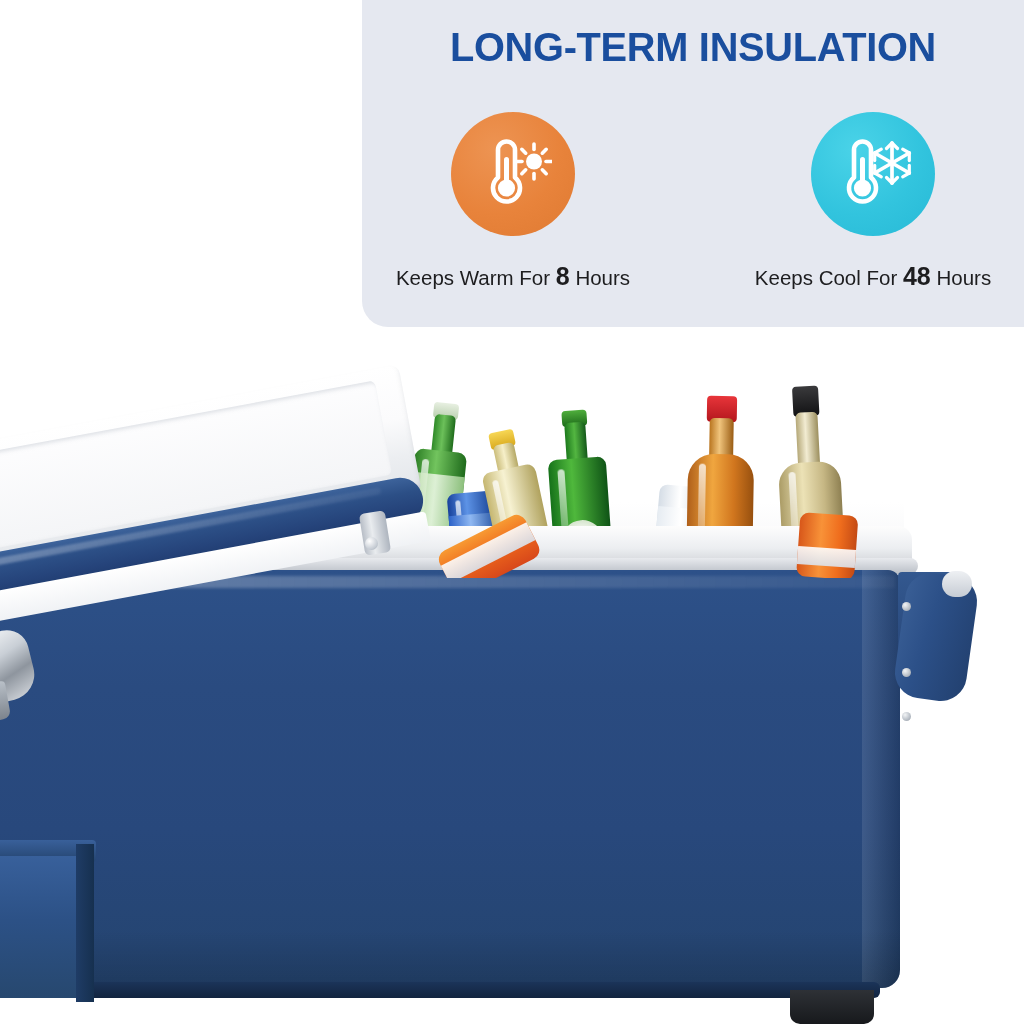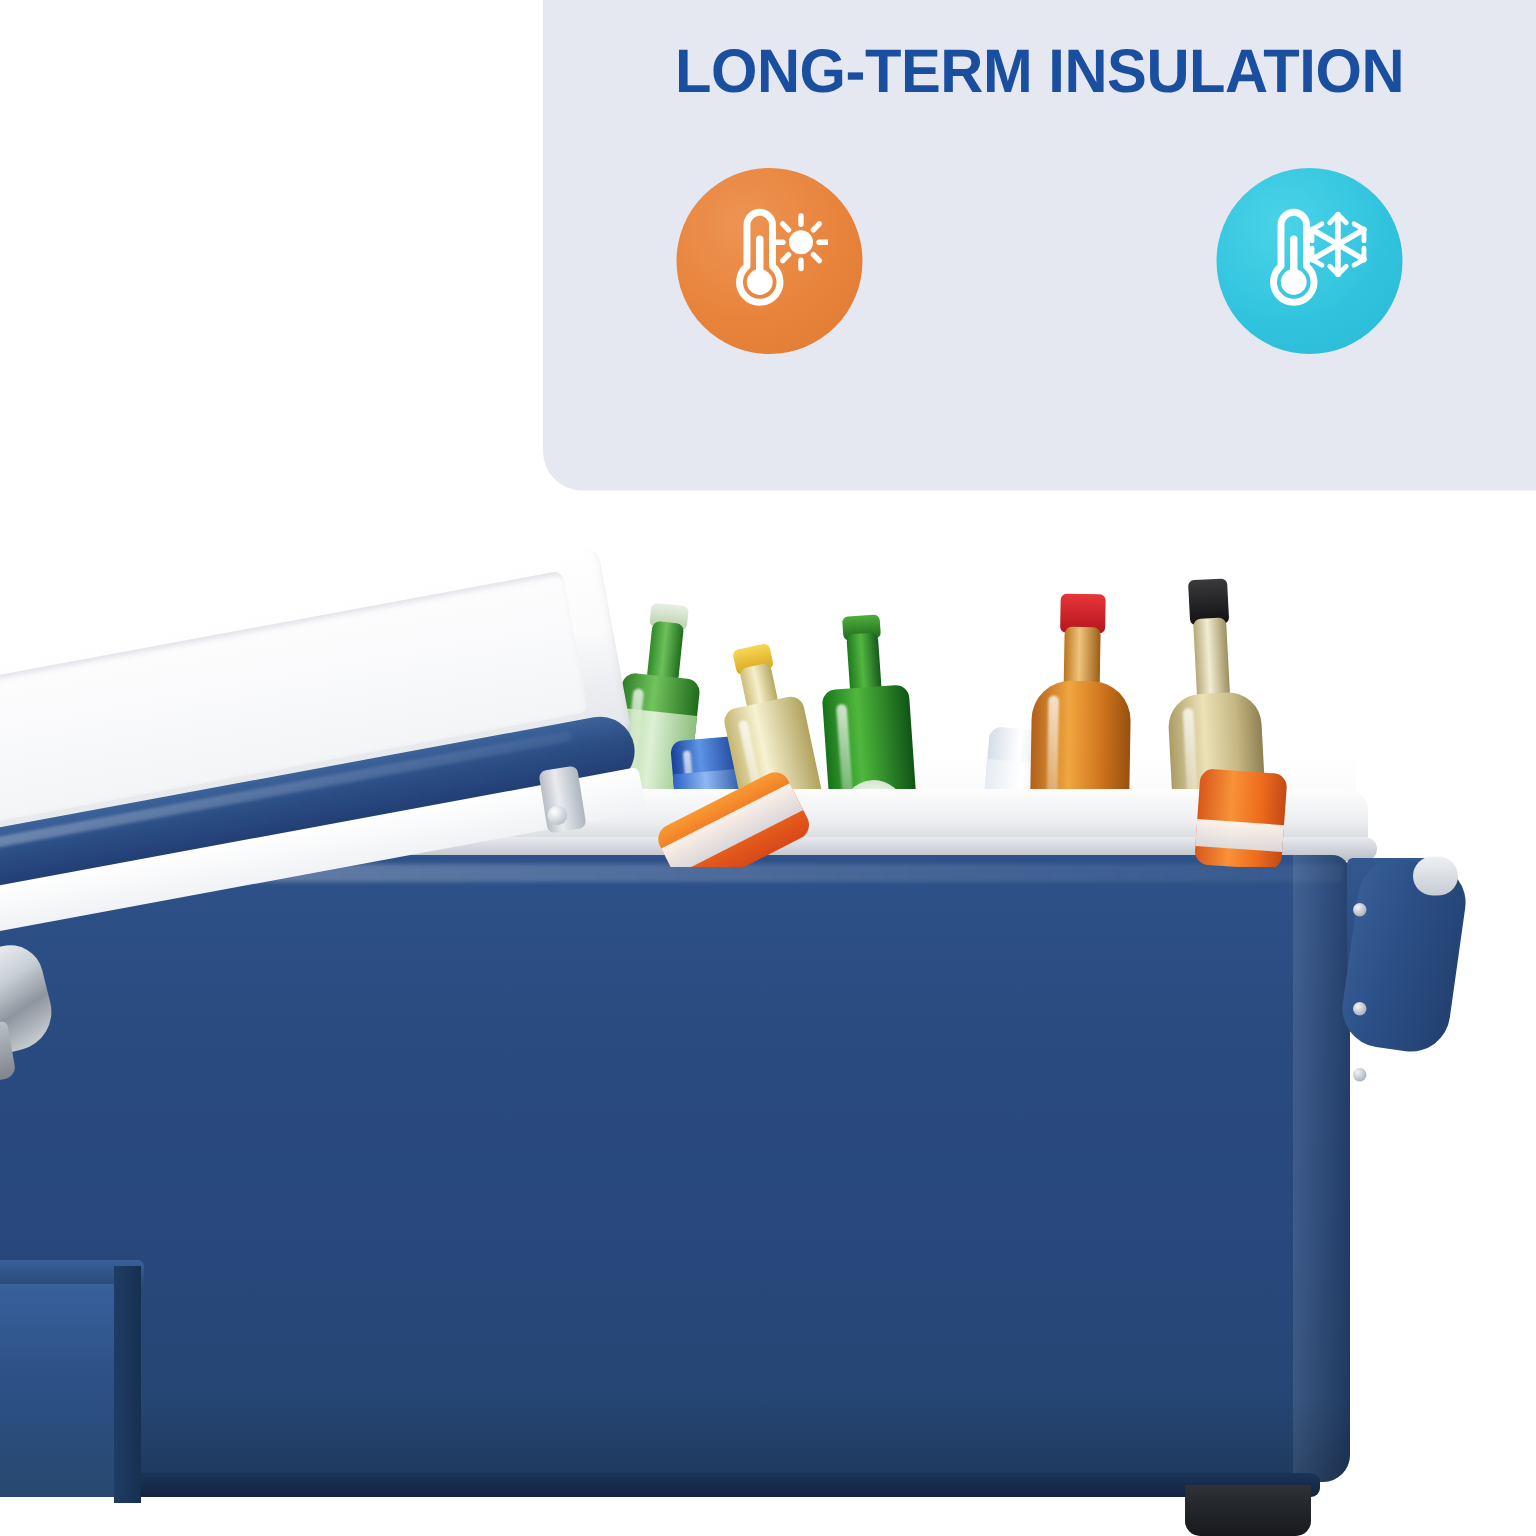--- a/index.html
+++ b/index.html
@@ -234,20 +234,25 @@
                 <line x1="60" y1="36.5" x2="60" y2="42"></line>
                 <line x1="42.5" y1="24.5" x2="48" y2="24.5"></line>
                 <line x1="72" y1="24.5" x2="77.5" y2="24.5"></line>
                 <line x1="47.8" y1="12.3" x2="51.7" y2="16.2"></line>
                 <line x1="68.3" y1="32.8" x2="72.2" y2="36.7"></line>
                 <line x1="72.2" y1="12.3" x2="68.3" y2="16.2"></line>
                 <line x1="51.7" y1="32.8" x2="47.8" y2="36.7"></line>
               </g>
             </svg>
           </span>
+        </div>
+        <div class="feature-caption">
+          <span>Keeps Warm For</span>
+          <span class="num">8</span>
+          <span>Hours</span>
         </div>
       </div>
 
       <div class="feature">
         <div class="badge cool">
           <span>
             <svg width="78" height="74" viewBox="0 0 78 74" fill="none">
 
               <path d="M20 13 a8.5 8.5 0 0 1 17 0 v27.5 a13.5 13.5 0 1 1 -17 0 Z" fill="none" stroke="#ffffff" stroke-width="4.6" stroke-linejoin="round"></path>
               <circle cx="28.5" cy="51" r="8.6" fill="#ffffff"></circle>
@@ -269,20 +274,25 @@
                   <line x1="-17.3" y1="10" x2="-17.3" y2="2.4"></line>
                     <line x1="-17.3" y1="10" x2="-10.7" y2="13.8"></line>
                   <line x1="17.3" y1="-10" x2="17.3" y2="-2.4"></line>
                     <line x1="17.3" y1="-10" x2="10.7" y2="-13.8"></line>
                 </g>
                 <circle cx="0" cy="0" r="2.6" fill="#ffffff" stroke="none"></circle>
               </g>
             </svg>
           </span>
         </div>
+        <div class="feature-caption">
+          <span>Keeps Cool For</span>
+          <span class="num">48</span>
+          <span>Hours</span>
+        </div>
       </div>
 
     </div>
   </div>
 
   <div class="product">
 
     <div class="back-wall"></div>
 
     <div class="drinks">

